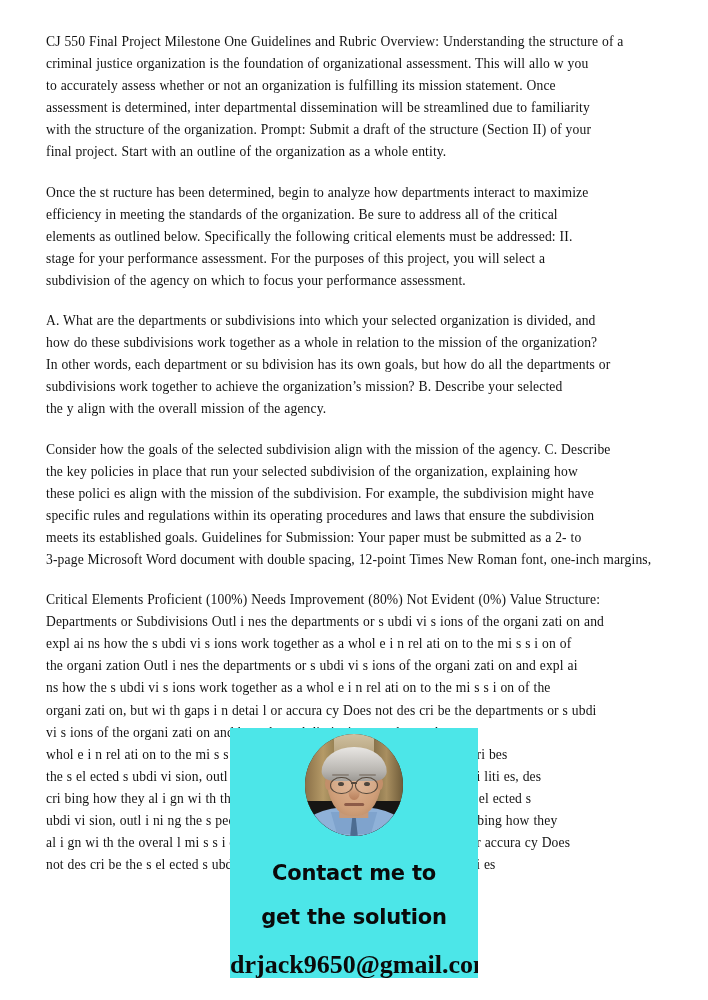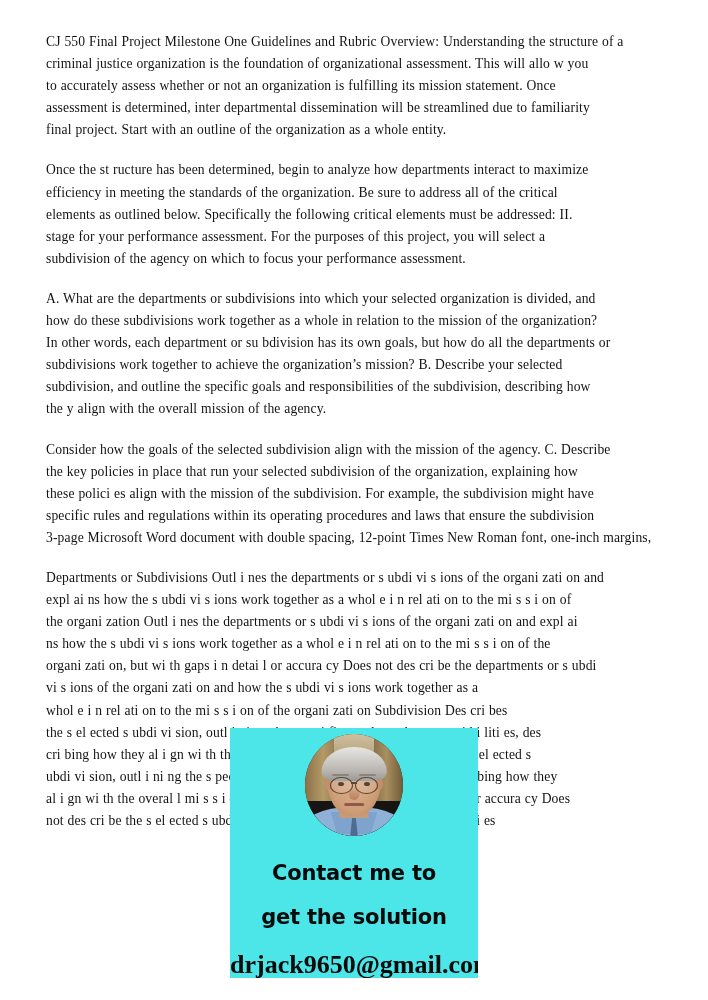--- a/index.html
+++ b/index.html
@@ -219,49 +219,51 @@
 
 <div id="page">
 
   <div id="doc-body">
 
     <p class="para">
       <span class="ln">CJ 550 Final Project Milestone One Guidelines and Rubric Overview: Understanding the structure of a</span>
       <span class="ln">criminal justice organization is the foundation of organizational assessment. This will allo w you</span>
       <span class="ln">to accurately assess whether or not an organization is fulfilling its mission statement. Once</span>
       <span class="ln">assessment is determined, inter departmental dissemination will be streamlined due to familiarity</span>
+      <span class="ln">with the structure of the organization. Prompt: Submit a draft of the structure (Section II) of your</span>
       <span class="ln">final project. Start with an outline of the organization as a whole entity.</span>
     </p>
 
     <p class="para">
       <span class="ln">Once the st ructure has been determined, begin to analyze how departments interact to maximize</span>
       <span class="ln">efficiency in meeting the standards of the organization. Be sure to address all of the critical</span>
       <span class="ln">elements as outlined below. Specifically the following critical elements must be addressed: II.</span>
       <span class="ln">stage for your performance assessment. For the purposes of this project, you will select a</span>
       <span class="ln">subdivision of the agency on which to focus your performance assessment.</span>
     </p>
 
     <p class="para">
       <span class="ln">A. What are the departments or subdivisions into which your selected organization is divided, and</span>
       <span class="ln">how do these subdivisions work together as a whole in relation to the mission of the organization?</span>
       <span class="ln">In other words, each department or su bdivision has its own goals, but how do all the departments or</span>
       <span class="ln">subdivisions work together to achieve the organization’s mission? B. Describe your selected</span>
-      <span class="ln">subdivision, and outline the specific goals and responsibilities of the subdivision, describing how</span>
       <span class="ln">the y align with the overall mission of the agency.</span>
     </p>
 
     <p class="para">
       <span class="ln">Consider how the goals of the selected subdivision align with the mission of the agency. C. Describe</span>
       <span class="ln">the key policies in place that run your selected subdivision of the organization, explaining how</span>
       <span class="ln">these polici es align with the mission of the subdivision. For example, the subdivision might have</span>
       <span class="ln">specific rules and regulations within its operating procedures and laws that ensure the subdivision</span>
+      <span class="ln">meets its established goals. Guidelines for Submission: Your paper must be submitted as a 2- to</span>
       <span class="ln">3-page Microsoft Word document with double spacing, 12-point Times New Roman font, one-inch margins,</span>
     </p>
 
     <p class="para">
+      <span class="ln">Critical Elements Proficient (100%) Needs Improvement (80%) Not Evident (0%) Value Structure:</span>
       <span class="ln">Departments or Subdivisions Outl i nes the departments or s ubdi vi s ions of the organi zati on and</span>
       <span class="ln">expl ai ns how the s ubdi vi s ions work together as a whol e i n rel ati on to the mi s s i on of</span>
       <span class="ln">the organi zation Outl i nes the departments or s ubdi vi s ions of the organi zati on and expl ai</span>
       <span class="ln">ns how the s ubdi vi s ions work together as a whol e i n rel ati on to the mi s s i on of the</span>
       <span class="ln">organi zati on, but wi th gaps i n detai l or accura cy Does not des cri be the departments or s ubdi</span>
       <span class="ln">vi s ions of the organi zati on and how the s ubdi vi s ions work together as a</span>
       <span class="ln">whol e i n rel ati on to the mi s s i on of the organi zati on Subdivision Des cri bes</span>
       <span class="ln">the s el ected s ubdi vi sion, outl i ni ng the s peci fi c goal s and res pons i bi liti es, des</span>
       <span class="ln">cri bing how they al i gn wi th the mi s s i on of the agency Des cri bes the s el ected s</span>
       <span class="ln">ubdi vi sion, outl i ni ng the s peci fi c goal s and res pons i bi liti es, des cri bing how they</span>

